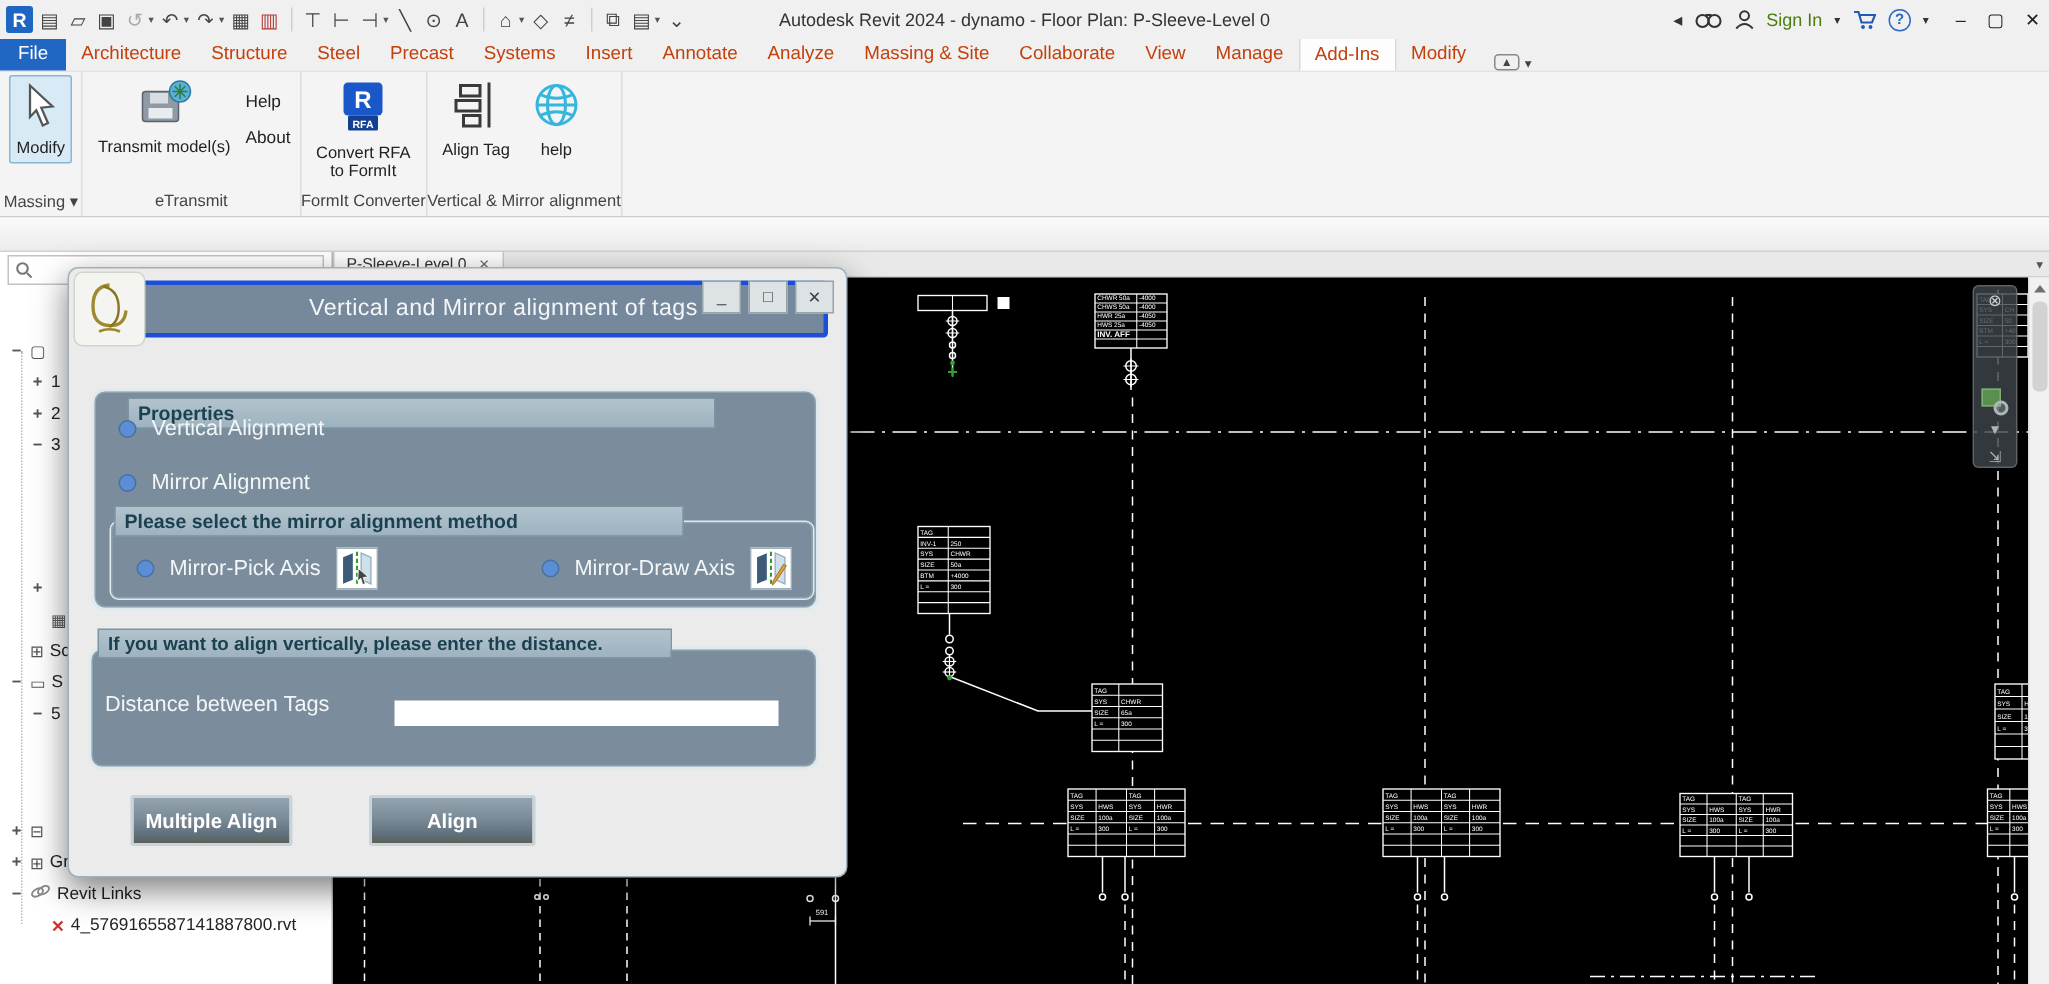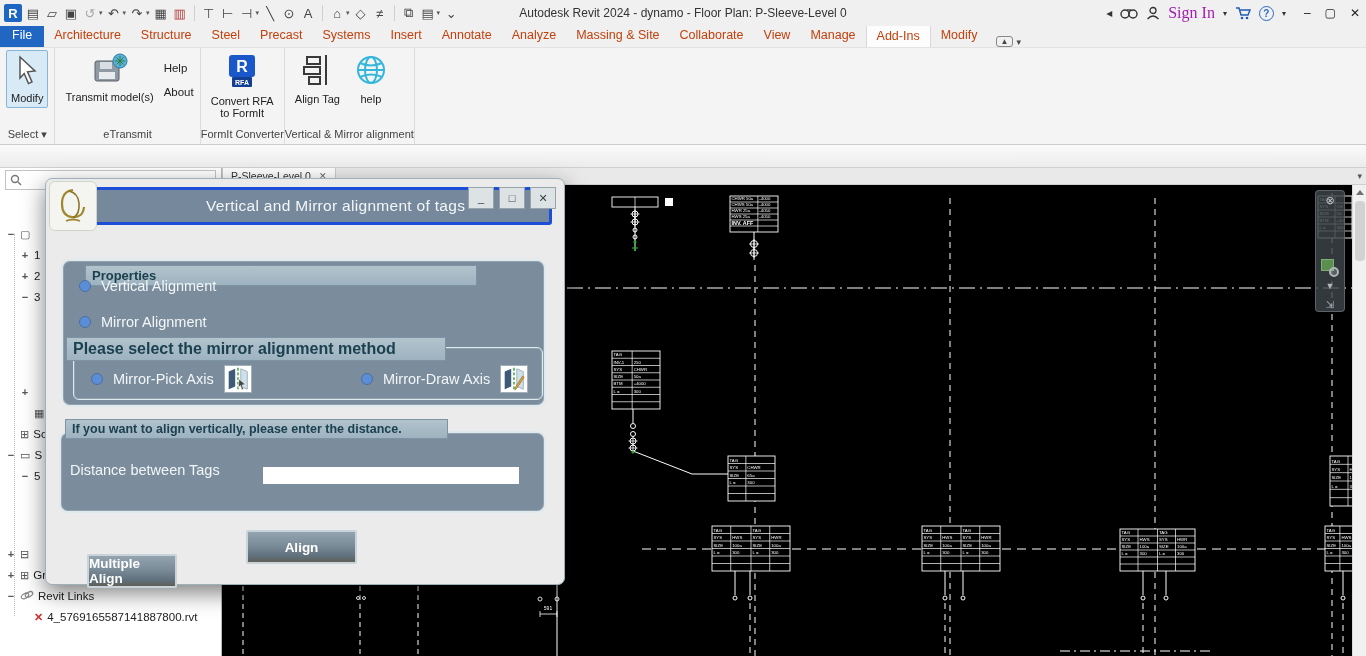--- a/index.html
+++ b/index.html
@@ -10,21 +10,21 @@
   .qat { display:flex; align-items:center; gap:3px; padding-left:4px; height:100%; }
   .qat .qi { font-size:13px; color:#444; min-width:16px; text-align:center; cursor:default; }
   .qat .qi.dim { color:#aaa; }
   .qat .qi.red { color:#b23b3b; }
   .qat .drop { font-size:7px; color:#555; margin-left:-2px; }
   .qat .sep { width:1px; height:16px; background:#cfcfcf; margin:0 3px; }
   .revit-logo { width:18px; height:18px; background:#1f66c2; color:#fff; font-weight:bold; font-size:13px; display:flex; align-items:center; justify-content:center; border-radius:2px; }
   .win-title { position:absolute; left:0; right:0; text-align:center; font-size:12px; color:#333; pointer-events:none; }
   .tb-right { margin-left:auto; display:flex; align-items:center; gap:8px; padding-right:6px; z-index:2; }
   .tb-right .glyph { color:#333; font-size:12px; }
-  .signin { font-size:16px; color:#a21caf;font-family:Liberation Serif, serif; }
+  .signin { font-size:12px; color:#4d7c0f; }
   .helpq { width:15px; height:15px; border:1.5px solid #2a6bc0; color:#2a6bc0; border-radius:50%; font-size:10px; font-weight:bold; display:flex; align-items:center; justify-content:center; }
   .winbtns { display:flex; gap:14px; margin-left:10px; font-size:12px; color:#222; }
 
   
   .tabs-row { height:22px; background:#f0f0f0; display:flex; align-items:flex-end; border-bottom:1px solid #e3e3e3; }
   .file-tab { background:#2166c2; color:#fff; font-size:12.5px; padding:3px 12px 4px; height:22px; }
   .rtab { font-size:12.5px; color:#c2410c; padding:3px 10px 4px; height:22px; cursor:default; }
   .rtab.active { background:#fdfdfd; border:1px solid #d8d8d8; border-bottom:none; }
   .ribbon-opt { margin-left:8px; display:flex; align-items:center; gap:3px; font-size:9px; color:#444; }
   .ribbon-opt .box { border:1px solid #888; border-radius:3px; padding:0 4px; font-size:8px; }
@@ -184,21 +184,21 @@
 <div class="ribbon" id="ribbon">
     <div class="rpanel">
       <div class="rpanel-body">
         <div class="bigbtn hl">
           <span><svg width="32" height="32" viewBox="0 0 32 32">
               <path d="M9 3 L24 17 L16.5 17.8 L21 28 L17.5 29.6 L13.2 19.5 L9 24 Z" fill="#fff" stroke="#555" stroke-width="1.5"></path>
             </svg></span>
           <div>Modify</div>
         </div>
       </div>
-      <div class="rpanel-label">Select ▾</div>
+      <div class="rpanel-label">Massing ▾</div>
     </div>
     <div class="rpanel">
       <div class="rpanel-body">
         <div class="bigbtn">
           <span><svg width="36" height="32" viewBox="0 0 36 32">
               <rect x="3" y="8" width="24" height="20" rx="2" fill="#8f9aa4" stroke="#5a636b"></rect>
               <rect x="8" y="9" width="12" height="7" fill="#d7dde2"></rect>
               <rect x="7" y="19" width="16" height="7" fill="#e8ecef"></rect>
               <circle cx="28" cy="8" r="7" fill="#59b0d8" stroke="#2c7ba3"></circle>
               <path d="M23 8 h10 M28 3 v10 M24.5 4.5 q3.5 3.5 7 7 M31.5 4.5 q-3.5 3.5 -7 7" stroke="#2f7d3a" stroke-width="1" fill="none"></path>
@@ -659,21 +659,21 @@
 
   <div class="radio-line" style="left:33px; top:99px;">
     <span class="radio"></span>
     <span>Vertical Alignment</span>
   </div>
   <div class="radio-line" style="left:33px; top:135px;">
     <span class="radio"></span>
     <span>Mirror Alignment</span>
   </div>
 
-  <div class="grouphdr" style="left:20px; top:158px; width:380px; font-size:16px;">Please select the mirror alignment method</div>
+  <div class="grouphdr" style="left:30px; top:158px; width:380px; font-size:13px;">Please select the mirror alignment method</div>
   <div class="groupbox" style="left:27px; top:168px; width:470px; height:53px; border-radius:6px; border-width:1px;"></div>
 
   <div class="radio-line" style="left:45px; top:186px;">
     <span class="radio"></span>
     <span>Mirror-Pick Axis</span>
     <svg class="mirr-icon" viewBox="0 0 28 28">
       <rect x="0" y="0" width="28" height="28" fill="#fff"></rect>
       <path d="M4 6 L11 3 L11 22 L4 25 Z" fill="#3d5a78"></path>
       <path d="M24 6 L17 3 L17 22 L24 25 Z" fill="#cfe0ea" stroke="#9ab0c0"></path>
       <line x1="14" y1="2" x2="14" y2="26" stroke="#2f9e2f" stroke-width="1.5" stroke-dasharray="3 2"></line>
@@ -690,15 +690,15 @@
       <line x1="14" y1="2" x2="14" y2="26" stroke="#2f9e2f" stroke-width="1.5" stroke-dasharray="3 2"></line>
       <path d="M25 12 L17 24 L15 26 L15.5 23 L23 11 Z" fill="#e0a13c" stroke="#9a6d20" stroke-width="0.7"></path>
     </svg>
   </div>
 
   <div class="grouphdr" style="left:19px; top:240px; width:383px; font-size:12.5px;">If you want to align vertically, please enter the distance.</div>
   <div class="groupbox" style="left:13px; top:252px; width:487px; height:82px;"></div>
   <div class="dist-label">Distance between Tags</div>
   <input class="dlg-input" value="" style="">
 
-  <div class="dlg-btn" style="left:41px; top:351px; width:90px;margin-top:24px;">Multiple Align</div>
+  <div class="dlg-btn" style="left:41px; top:351px; width:108px;">Multiple Align</div>
   <div class="dlg-btn" style="left:200px; top:351px; width:111px;">Align</div>
 </div>
 
 </body></html>

